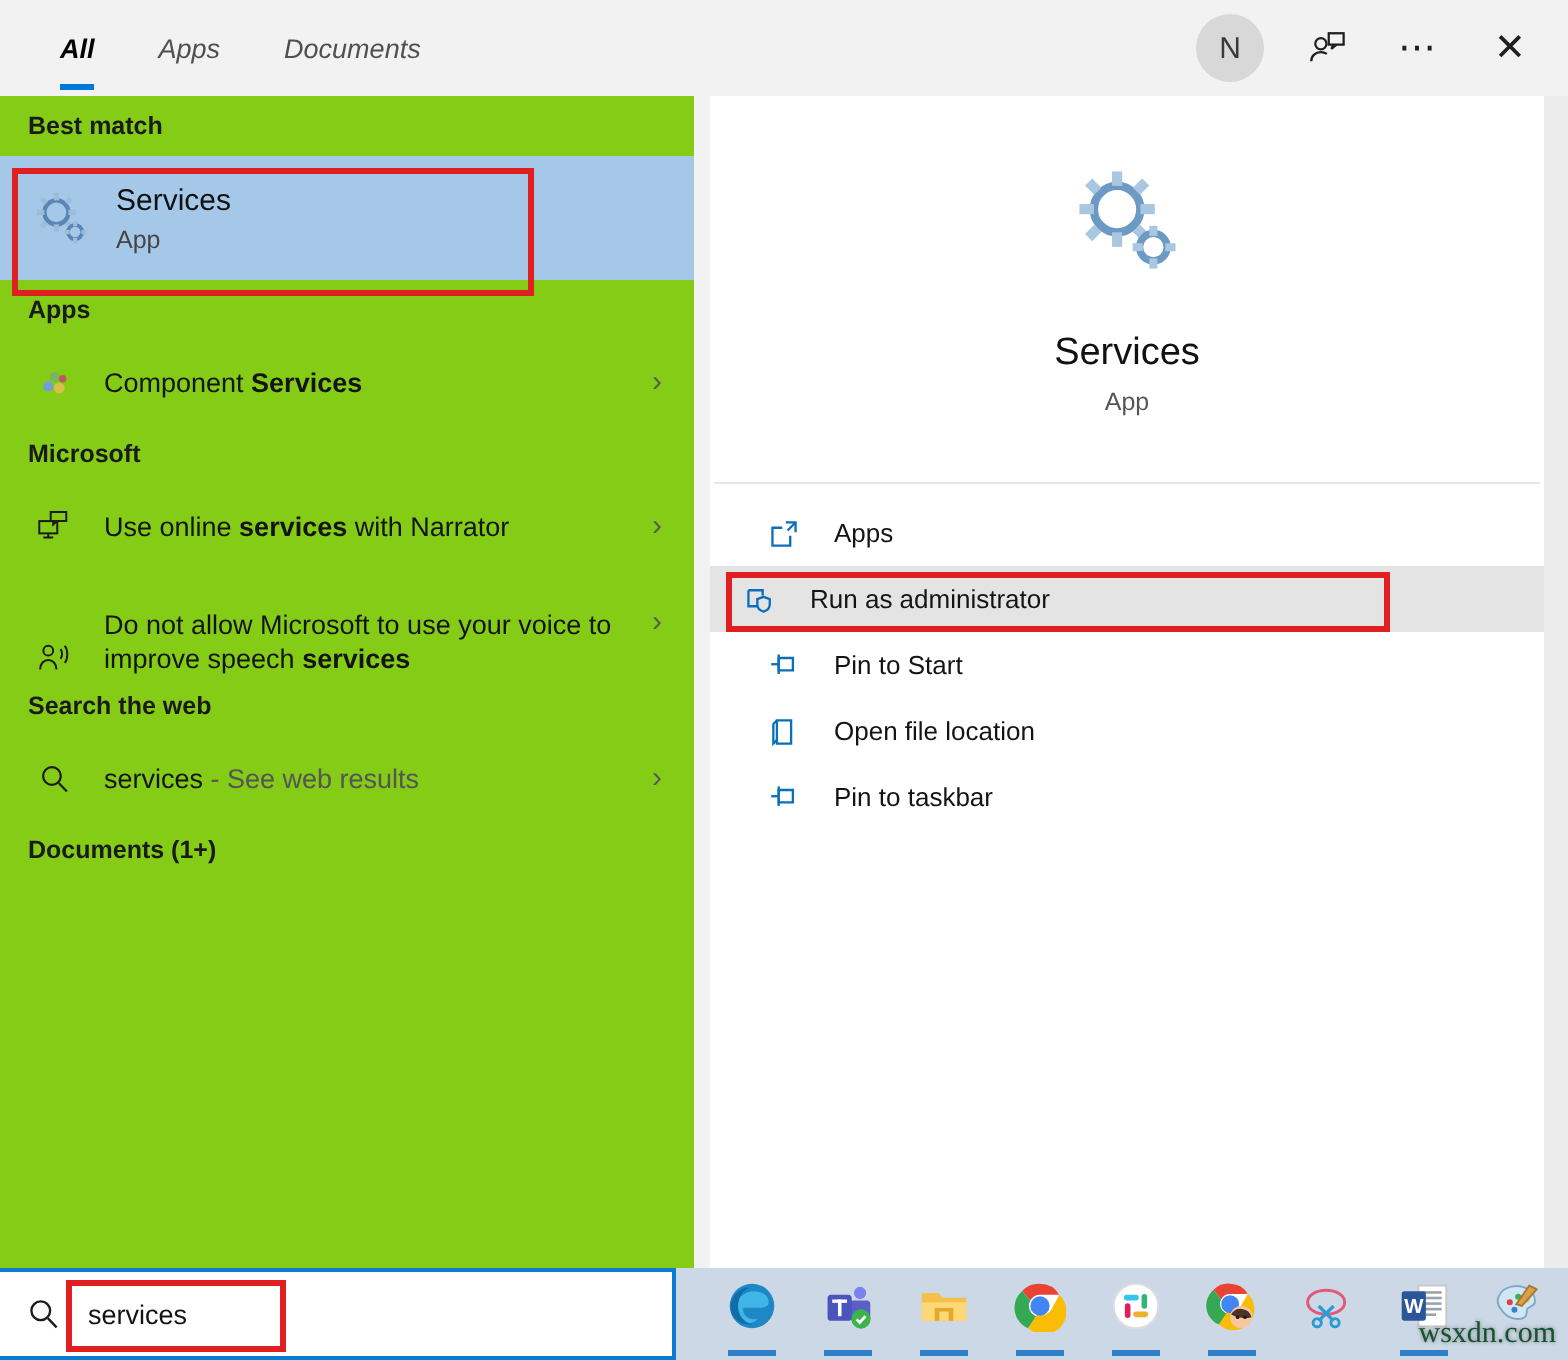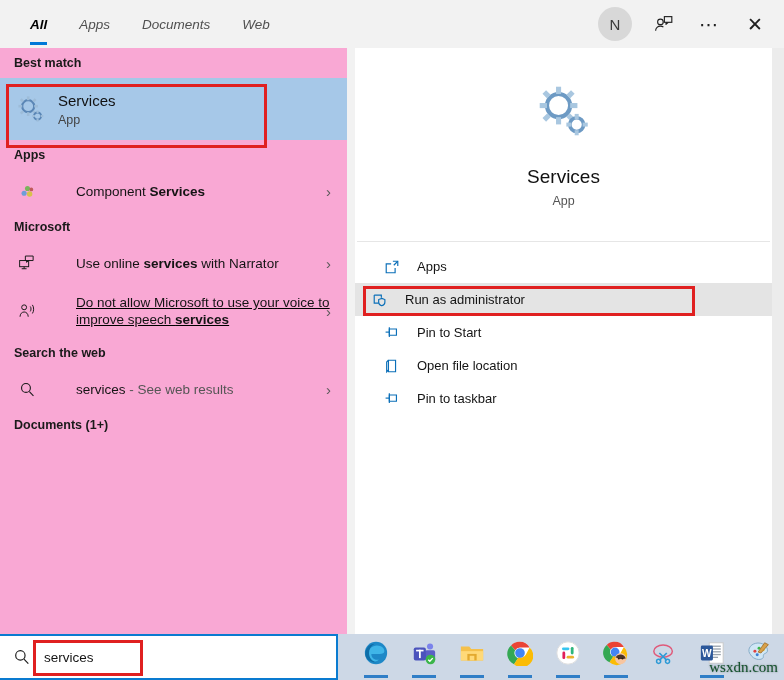--- a/index.html
+++ b/index.html
@@ -49,42 +49,41 @@
     width:34px; height:34px; border-radius:50%; background:#d8d8d8;
     display:flex; align-items:center; justify-content:center;
     font-size:15px; color:#3a3a3a; margin-right:8px;
   }
   .glyph-x { font-size:19px; line-height:1; font-weight:300; }
   .glyph-dots { font-size:19px; line-height:1; letter-spacing:1px; }
 
   
   .left {
     position:absolute; left:0; top:48px; width:347px; height:586px;
-    background:#f9a8d4;
+    background:#84cc16;
   }
   .section-head {
     font-size:12.5px; font-weight:bold; color:#1a1a1a;
     padding:0 0 0 14px; display:flex; align-items:center; height:30px;
   }
 
   .best-row {
     position:relative; height:62px; background:#a6c8e8;
     display:flex; align-items:center; padding-left:14px;
   }
   .best-icon { width:34px; display:flex; justify-content:center; align-items:center; }
   .best-texts { margin-left:10px; }
   .best-title { font-size:15px; color:#111; line-height:18px; }
   .best-sub { font-size:12.5px; color:#444; margin-top:3px; }
 
   .res-row {
     display:flex; align-items:center; height:42px; padding-left:14px;
     position:relative;
-    gap:24px;
-  }
-  .res-row.two-line { height:54px; align-items:center;text-decoration:underline; }
+  }
+  .res-row.two-line { height:54px; align-items:flex-end; }
   .res-icon { width:26px; display:flex; justify-content:center; align-items:center; flex:0 0 26px; }
   .res-label { margin-left:12px; font-size:13.5px; color:#141414; line-height:17px; }
   .res-label b { font-weight:bold; }
   .res-sub { color:#555; }
   .chev {
     position:absolute; right:16px; top:50%; transform:translateY(-50%);
     color:#5a5a5a; font-size:15px; font-weight:300;
   }
 
   
@@ -150,23 +149,20 @@
     <div class="header">
       <div class="tabs">
         <div class="tab active">
           <span>All</span>
         </div>
         <div class="tab">
           <span>Apps</span>
         </div>
         <div class="tab">
           <span>Documents</span>
-        </div>
-        <div class="tab">
-          <span>Web</span>
         </div>
       </div>
 
       <div class="header-right">
         <div class="avatar">
           <span>N</span>
         </div>
         <div class="hr-btn">
           <svg width="21" height="21" viewBox="0 0 24 24" fill="none" stroke="#202020" stroke-width="1.3">
             <circle cx="8.5" cy="9" r="3.2"></circle>

